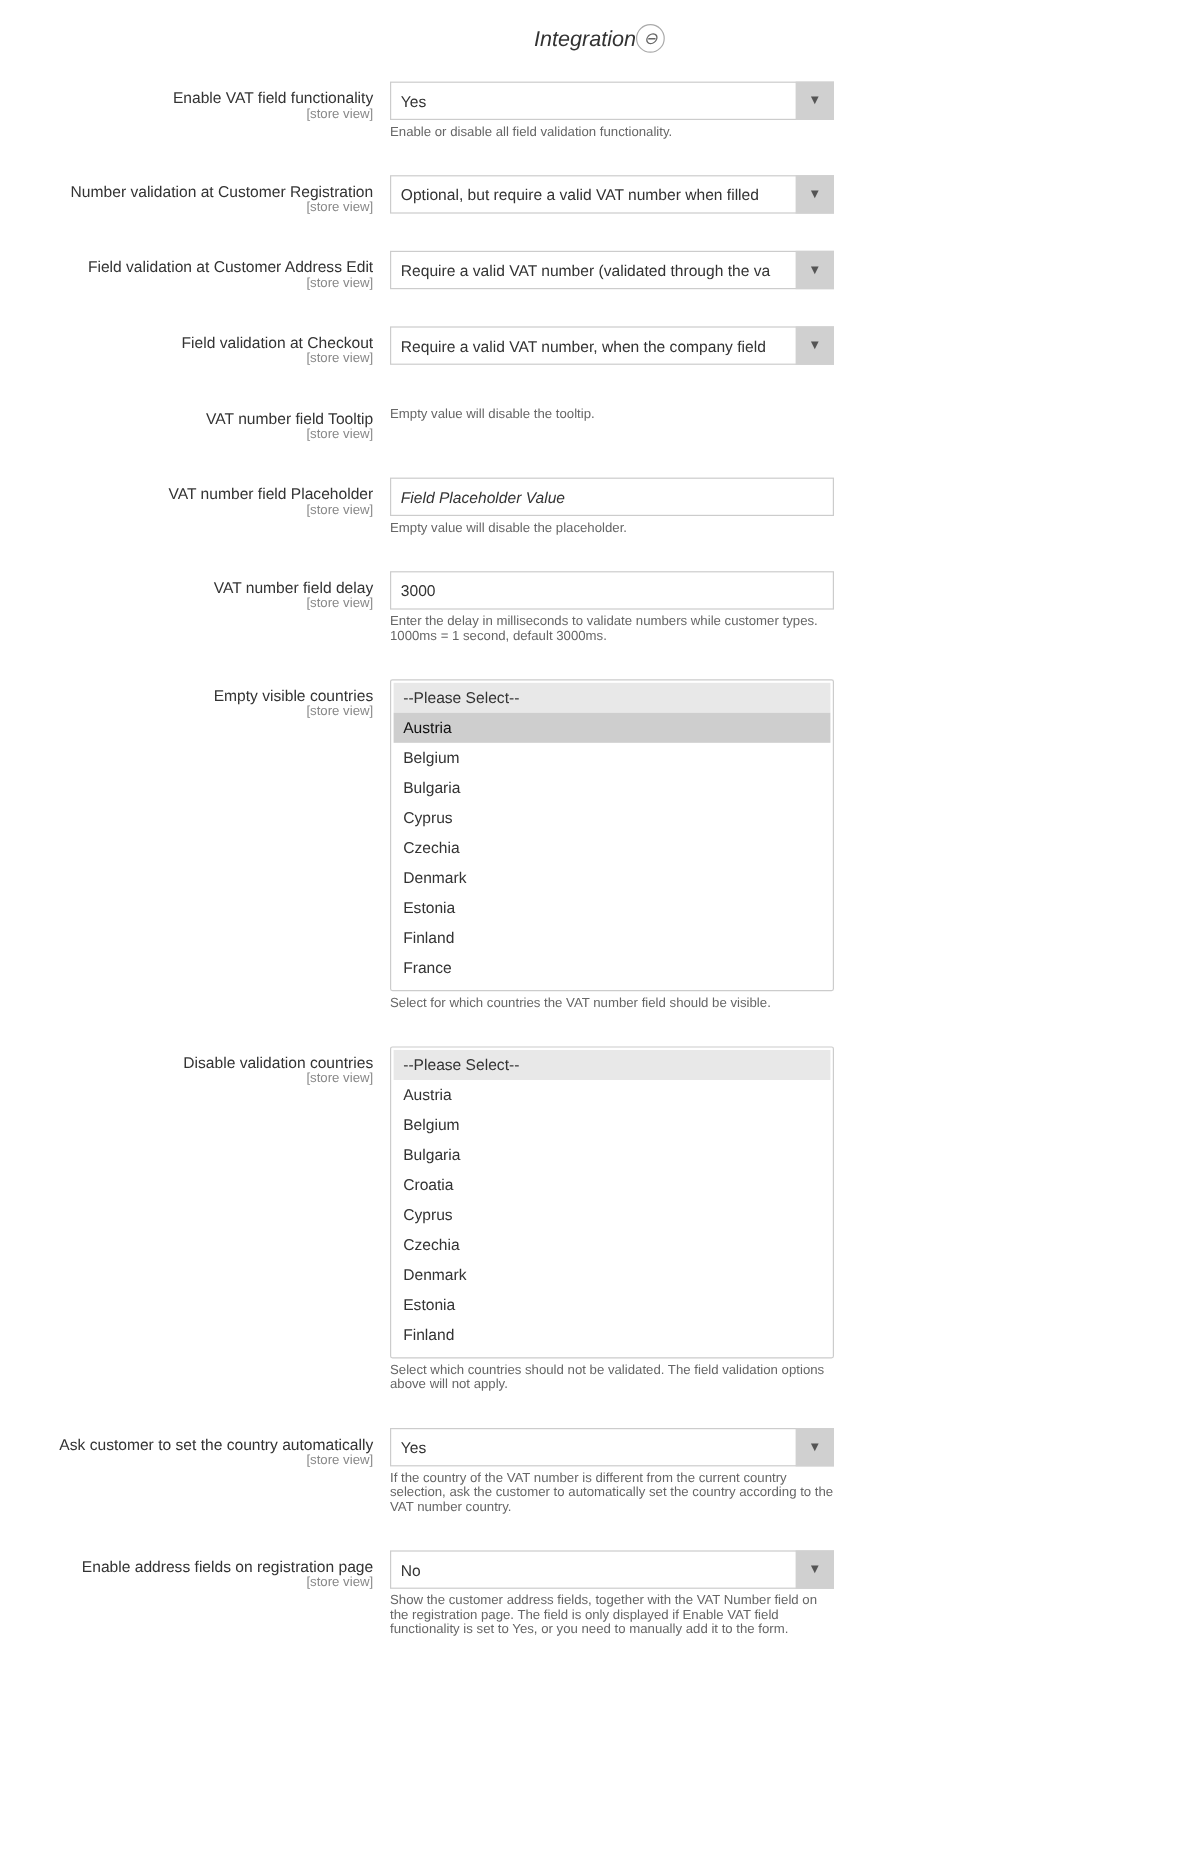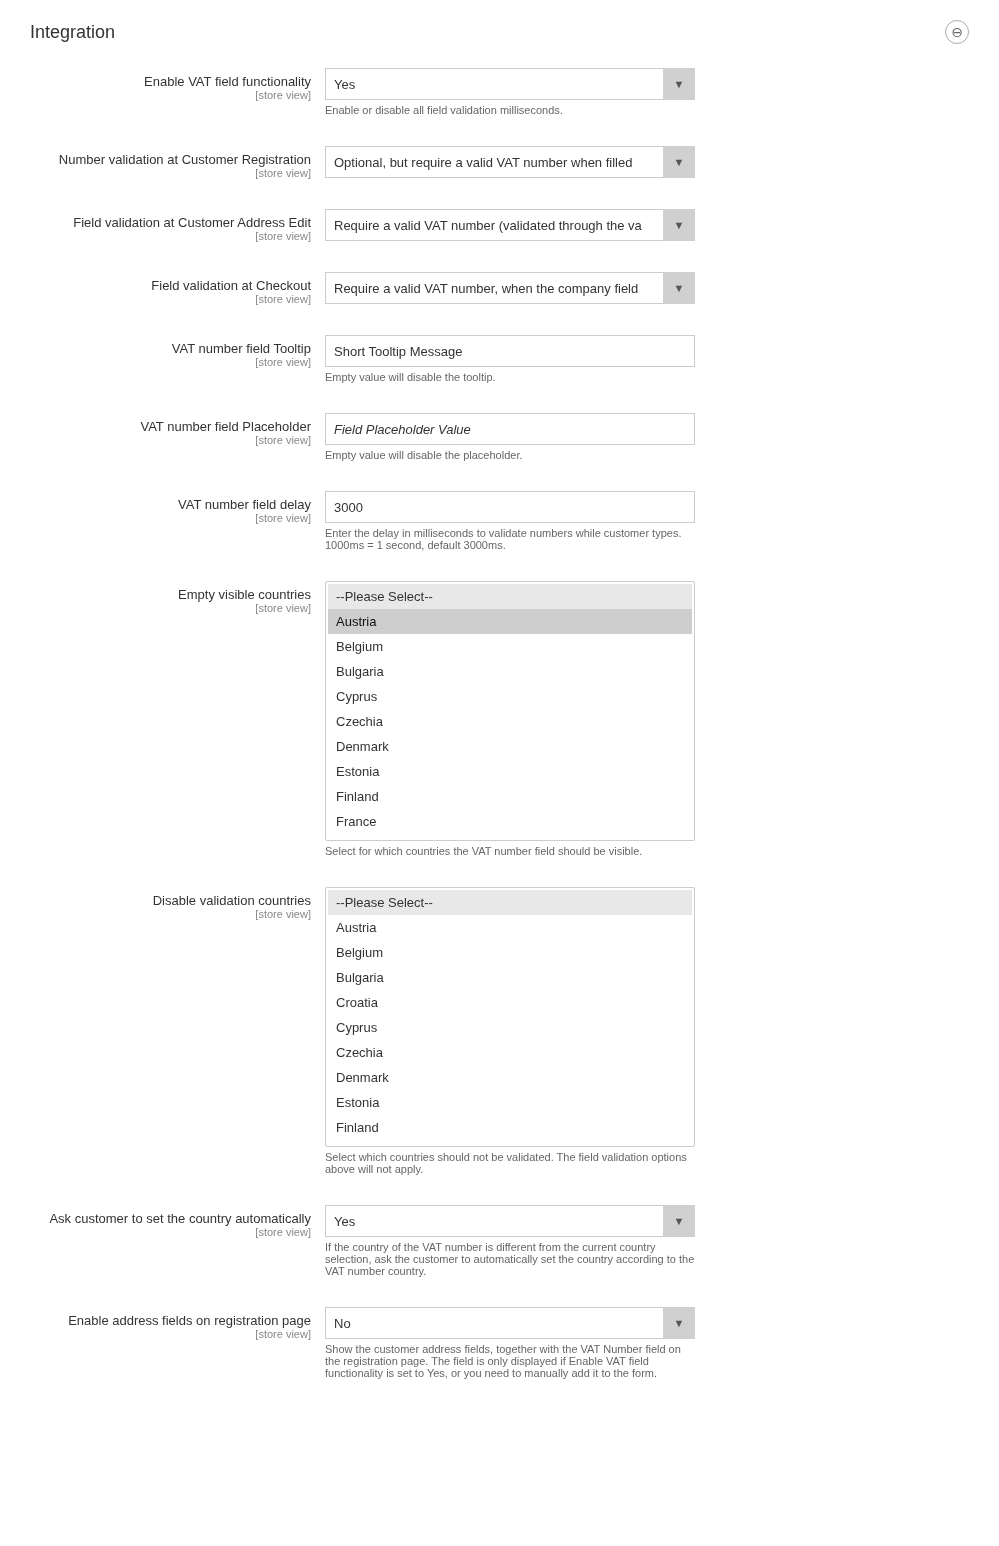--- a/index.html
+++ b/index.html
@@ -10,21 +10,22 @@
       background: #fff;
       padding: 20px 30px;
     }
     .page-title {
       font-size: 18px;
       font-weight: normal;
       color: #333;
       margin-bottom: 24px;
       display: flex;
       align-items: center;
-      justify-content: space-between;
+      justify-content: center;
+      font-style: italic;
     }
     .collapse-icon {
       width: 24px;
       height: 24px;
       border: 1px solid #aaa;
       border-radius: 50%;
       display: flex;
       align-items: center;
       justify-content: center;
       cursor: pointer;
@@ -135,21 +136,21 @@
   </div>
 </div>
 
 <div class="form-section" id="form-container">
 
 <div class="form-row">
       <div class="form-label-col">
         <span class="form-label">Enable VAT field functionality</span>
         <span class="form-label-sub">[store view]</span>
       </div>
-      <div class="form-control-col"><div class="select-wrapper"><select><option>Yes</option><option>No</option></select><div class="select-arrow">▼</div></div><div class="form-hint">Enable or disable all field validation milliseconds.</div></div>
+      <div class="form-control-col"><div class="select-wrapper"><select><option>Yes</option><option>No</option></select><div class="select-arrow">▼</div></div><div class="form-hint">Enable or disable all field validation functionality.</div></div>
     </div>
     <div class="form-row">
       <div class="form-label-col">
         <span class="form-label">Number validation at Customer Registration</span>
         <span class="form-label-sub">[store view]</span>
       </div>
       <div class="form-control-col"><div class="select-wrapper"><select><option>Optional, but require a valid VAT number when filled</option><option>Required</option><option>Disabled</option></select><div class="select-arrow">▼</div></div></div>
     </div>
     <div class="form-row">
       <div class="form-label-col">
@@ -163,21 +164,21 @@
         <span class="form-label">Field validation at Checkout</span>
         <span class="form-label-sub">[store view]</span>
       </div>
       <div class="form-control-col"><div class="select-wrapper"><select><option>Require a valid VAT number, when the company field</option><option>Optional</option><option>Disabled</option></select><div class="select-arrow">▼</div></div></div>
     </div>
     <div class="form-row">
       <div class="form-label-col">
         <span class="form-label">VAT number field Tooltip</span>
         <span class="form-label-sub">[store view]</span>
       </div>
-      <div class="form-control-col"><input type="text" value="Short Tooltip Message" style="max-width: 370px; width: 100%;"><div class="form-hint">Empty value will disable the tooltip.</div></div>
+      <div class="form-control-col"><div class="form-hint">Empty value will disable the tooltip.</div></div>
     </div>
     <div class="form-row">
       <div class="form-label-col">
         <span class="form-label">VAT number field Placeholder</span>
         <span class="form-label-sub">[store view]</span>
       </div>
       <div class="form-control-col"><input type="text" value="Field Placeholder Value" style="max-width: 370px; width: 100%; font-style: italic;"><div class="form-hint">Empty value will disable the placeholder.</div></div>
     </div>
     <div class="form-row">
       <div class="form-label-col">

